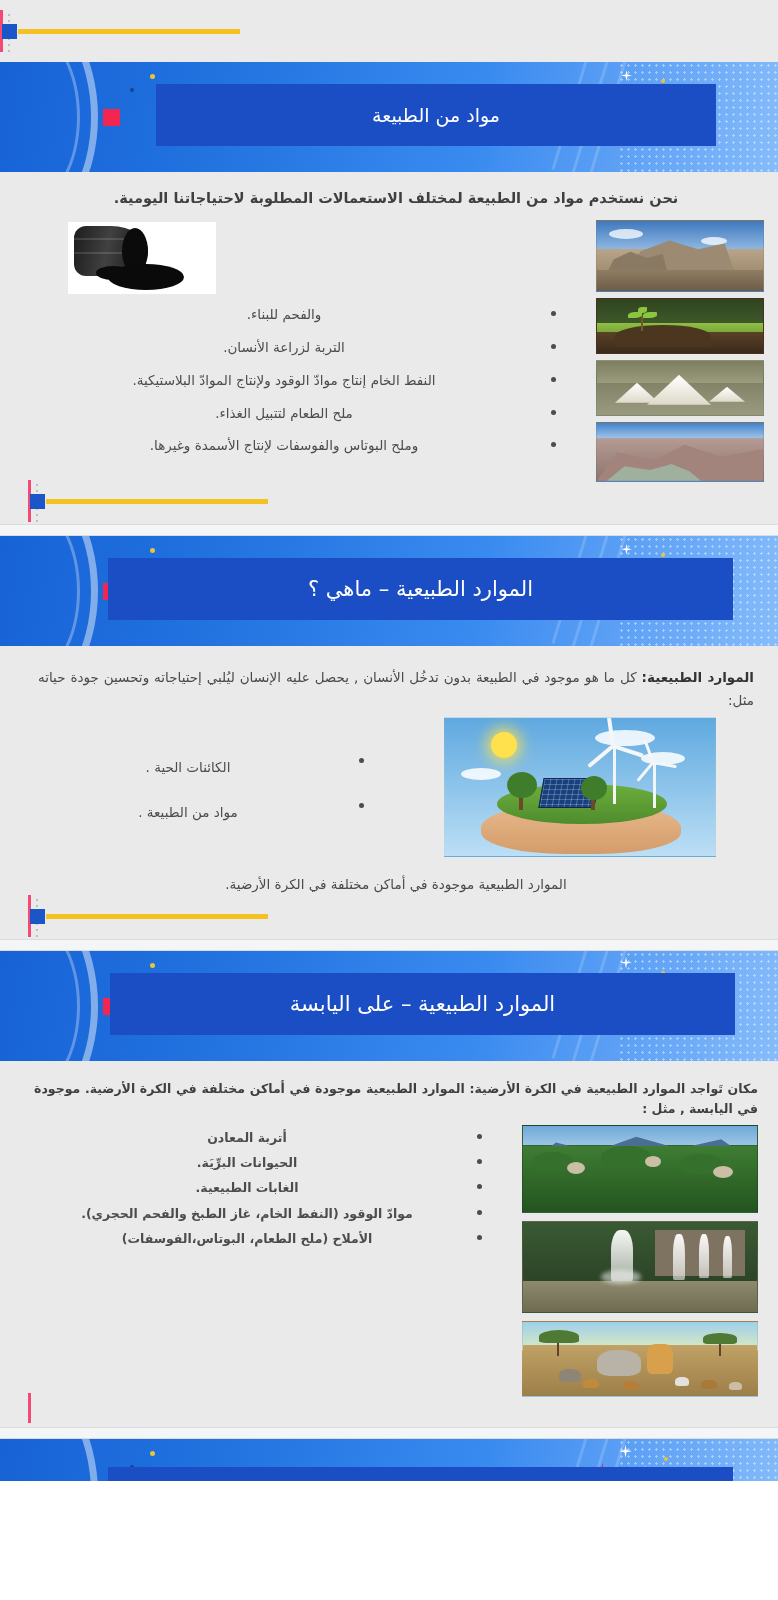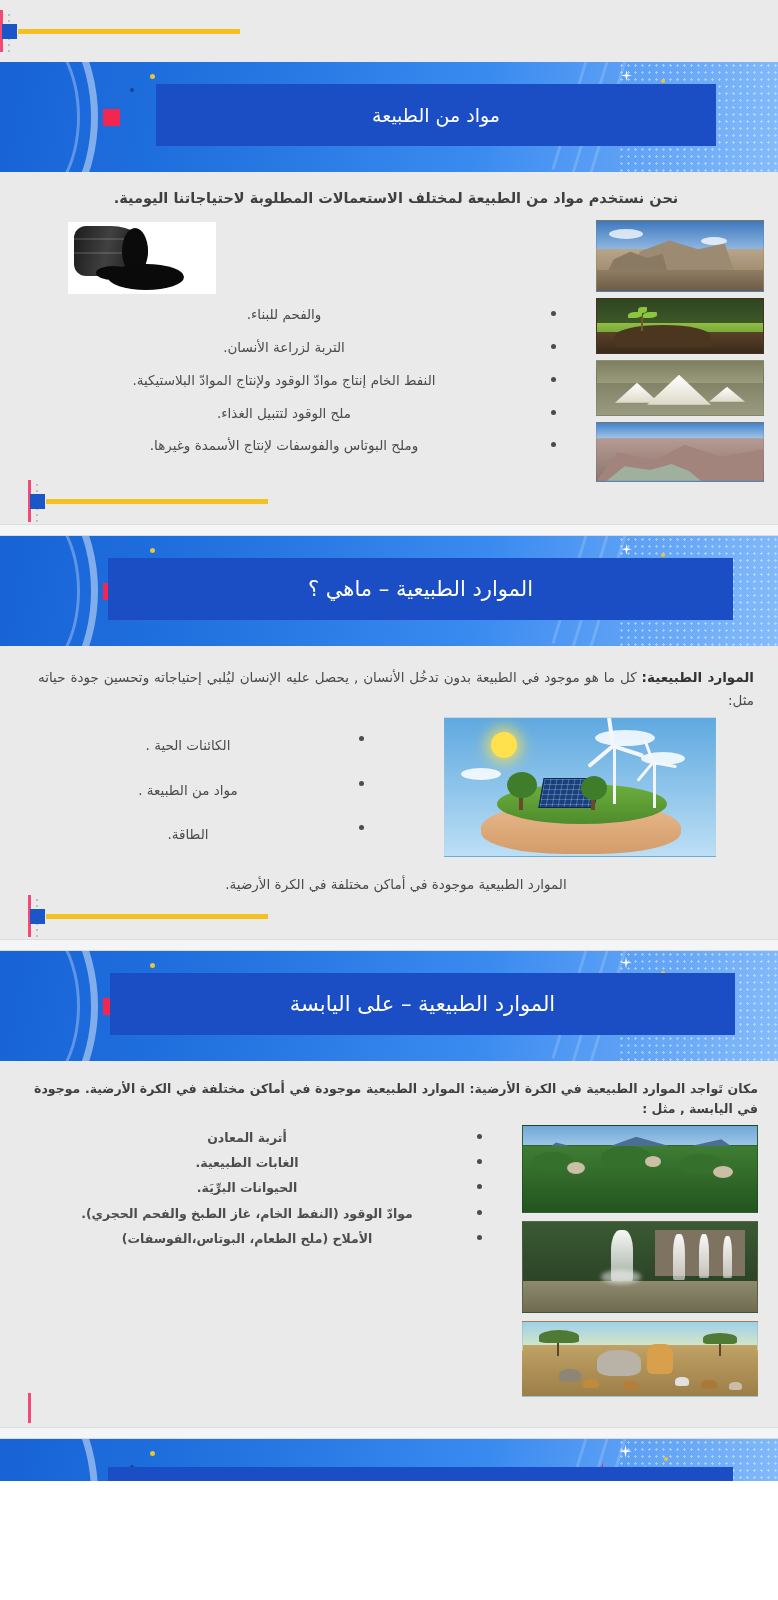--- a/index.html
+++ b/index.html
@@ -420,21 +420,21 @@
           <span class="rib" style="width:74px;height:2px;top:30px;left:6px;"></span>
           <span class="mouth" style="width:26px;height:46px;top:6px;left:54px;"></span>
           <span class="spill" style="width:76px;height:26px;bottom:4px;left:40px;"></span>
           <span class="spill" style="width:34px;height:14px;bottom:14px;left:28px;"></span>
         </div>
 
         <ul class="bullets">
           <li>والفحم للبناء.</li>
           <li>التربة لزراعة الأنسان.</li>
           <li>النفط الخام إنتاج موادّ الوقود ولإنتاج الموادّ البلاستيكية.</li>
-          <li>ملح الوقود لتتبيل الغذاء.</li>
+          <li>ملح الطعام لتتبيل الغذاء.</li>
           <li>وملح البوتاس والفوسفات لإنتاج الأسمدة وغيرها.</li>
         </ul>
       </div>
     </div>
 
     <div class="footer-deco">
       <div class="foot-pink"></div>
       <div class="foot-dots"></div>
       <div class="foot-square"></div>
       <div class="foot-line"></div>
@@ -494,21 +494,20 @@
           <span class="tree" style="width:30px;height:26px;bottom:58px;left:62px;"></span>
           <span class="trunk" style="width:4px;height:16px;bottom:46px;left:146px;"></span>
           <span class="tree" style="width:26px;height:24px;bottom:56px;left:136px;"></span>
         </div>
       </div>
 
       <div class="col-text" style="width:50%;">
         <ul class="bullets">
           <li style="padding-top:12px;padding-bottom:12px;">الكائنات الحية .</li>
           <li style="padding-top:12px;padding-bottom:12px;">مواد من الطبيعة .</li>
-          <li style="padding-top:12px;padding-bottom:12px;">الطاقة.</li>
         </ul>
       </div>
     </div>
 
     <p class="para" style="text-align:center;padding-top:10px;">الموارد الطبيعية موجودة في أماكن مختلفة في الكرة الأرضية.</p>
 
     <div class="footer-deco">
       <div class="foot-pink"></div>
       <div class="foot-dots"></div>
       <div class="foot-square"></div>
@@ -585,22 +584,22 @@
           <span class="animal" style="width:15px;height:9px;bottom:6px;left:100px;background:#b57f39;"></span>
           <span class="animal" style="width:14px;height:9px;bottom:10px;left:152px;background:#e3e1dc;"></span>
           <span class="animal" style="width:16px;height:9px;bottom:7px;left:178px;background:#a9793a;"></span>
           <span class="animal" style="width:13px;height:8px;bottom:6px;left:206px;background:#cbbda5;"></span>
         </div>
       </div>
 
       <div class="col-text">
         <ul class="bullets tight bold">
           <li>أتربة المعادن</li>
+          <li>الحيوانات البرِّيَة.</li>
           <li>الغابات الطبيعية.</li>
-          <li>الحيوانات البرِّيَة.</li>
           <li>موادّ الوقود (النفط الخام، غاز الطبخ والفحم الحجري).</li>
           <li>الأملاح (ملح الطعام، البوتاس،الفوسفات)</li>
         </ul>
       </div>
     </div>
 
     <div class="footer-deco" style="height:14px;">
       <div class="foot-pink" style="top:-10px;height:30px;"></div>
     </div>
     <div class="tail"></div>

